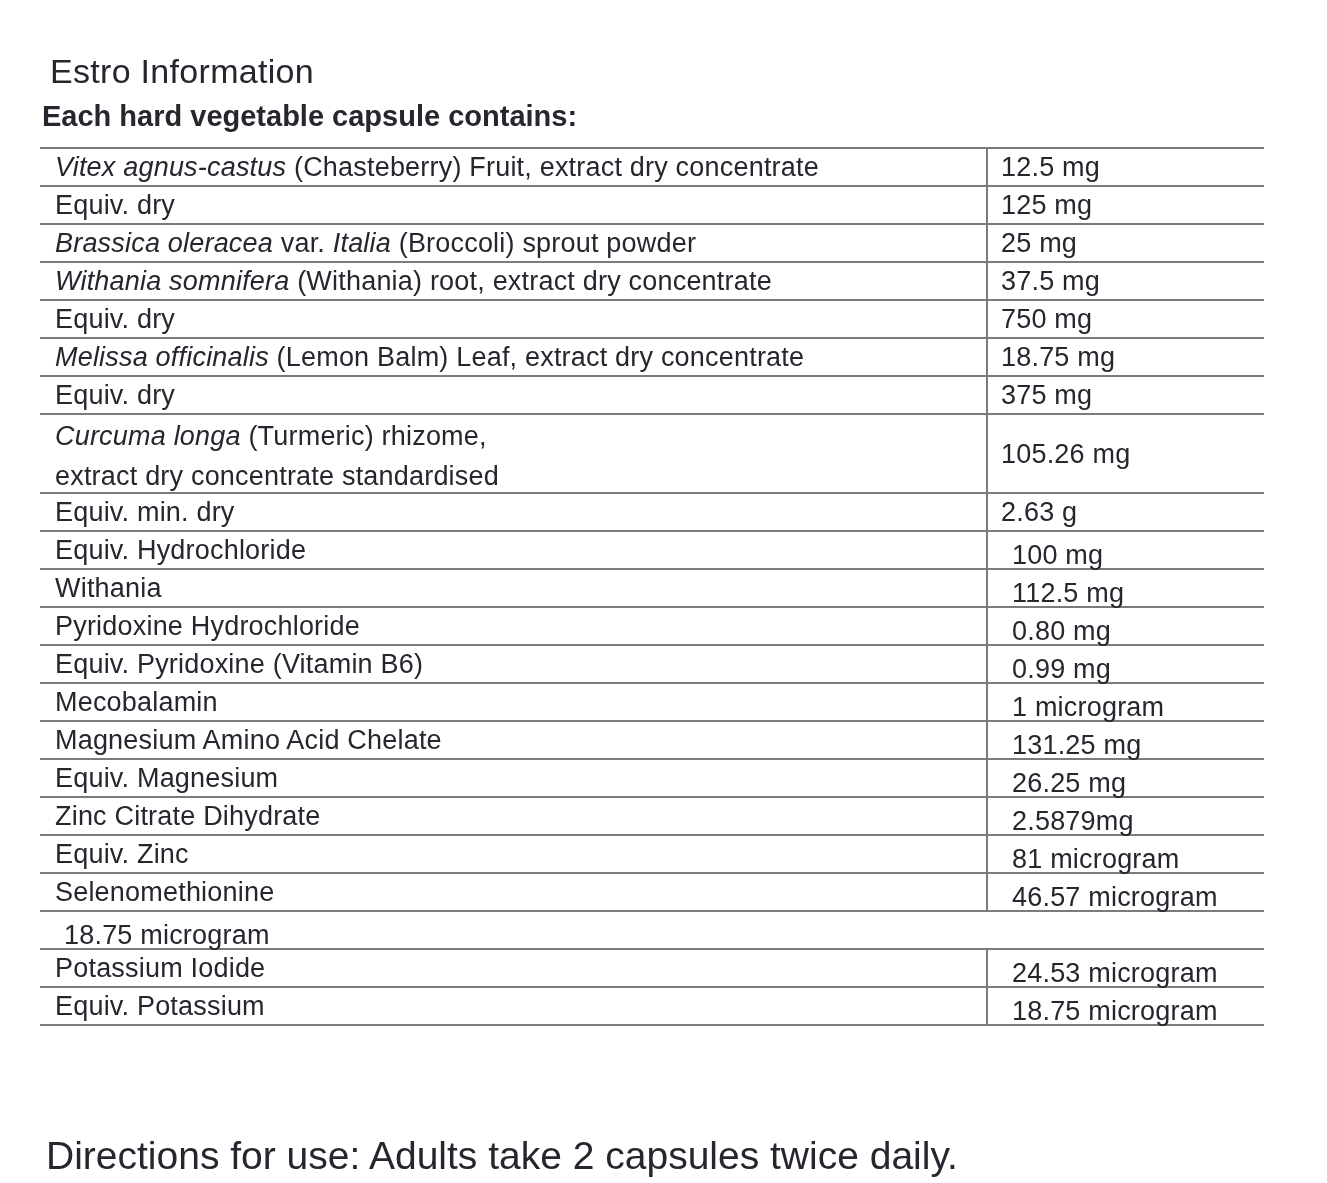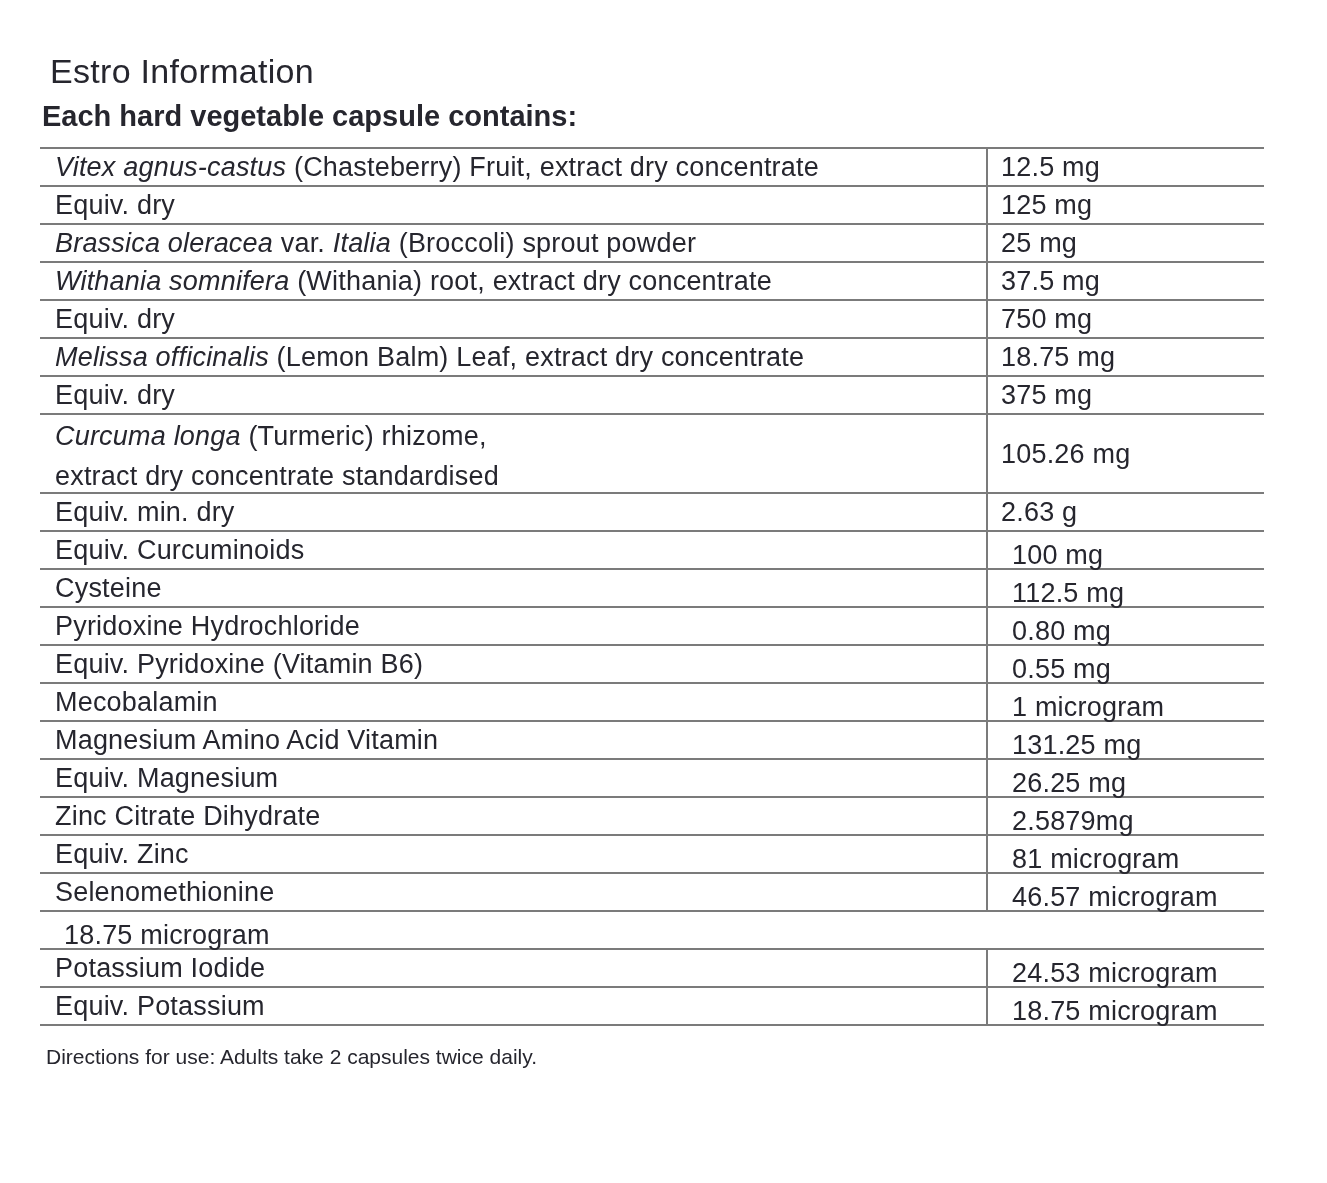--- a/index.html
+++ b/index.html
@@ -66,22 +66,22 @@
     padding-left: 13px;
     line-height: 38px;
   }
   .row.tall .cell.value { line-height: 40px; }
   .cell.value.low-1 { }
   .cell.value.low-2 { padding-top: 9px; padding-left: 24px; }
   .it { font-style: italic; }
   .directions {
     position: absolute;
     left: 46px;
-    top: 1045px;
-    font-size: 21px;
+    top: 1134px;
+    font-size: 39px;
     font-weight: 400;
     color: var(--text);
   }
 </style>
 </head>
 <body>
 
 <div class="page">
   <h1 class="page-title">Estro Information</h1>
 
@@ -138,51 +138,51 @@
         <div class="cell value">105.26 mg</div>
       </div>
       <div class="row">
         <div class="cell name">
           <div><span>Equiv. min. dry</span></div>
         </div>
         <div class="cell value low-1">2.63 g</div>
       </div>
       <div class="row">
         <div class="cell name">
-          <div><span>Equiv. Curcuminoids</span></div>
+          <div><span>Equiv. Hydrochloride</span></div>
         </div>
         <div class="cell value low-2">100 mg</div>
       </div>
       <div class="row">
         <div class="cell name">
-          <div><span>Cysteine</span></div>
+          <div><span>Withania</span></div>
         </div>
         <div class="cell value low-2">112.5 mg</div>
       </div>
       <div class="row">
         <div class="cell name">
           <div><span>Pyridoxine Hydrochloride</span></div>
         </div>
         <div class="cell value low-2">0.80 mg</div>
       </div>
       <div class="row">
         <div class="cell name">
           <div><span>Equiv. Pyridoxine (Vitamin B6)</span></div>
         </div>
-        <div class="cell value low-2">0.55 mg</div>
+        <div class="cell value low-2">0.99 mg</div>
       </div>
       <div class="row">
         <div class="cell name">
           <div><span>Mecobalamin</span></div>
         </div>
         <div class="cell value low-2">1 microgram</div>
       </div>
       <div class="row">
         <div class="cell name">
-          <div><span>Magnesium Amino Acid Vitamin</span></div>
+          <div><span>Magnesium Amino Acid Chelate</span></div>
         </div>
         <div class="cell value low-2">131.25 mg</div>
       </div>
       <div class="row">
         <div class="cell name">
           <div><span>Equiv. Magnesium</span></div>
         </div>
         <div class="cell value low-2">26.25 mg</div>
       </div>
       <div class="row">

